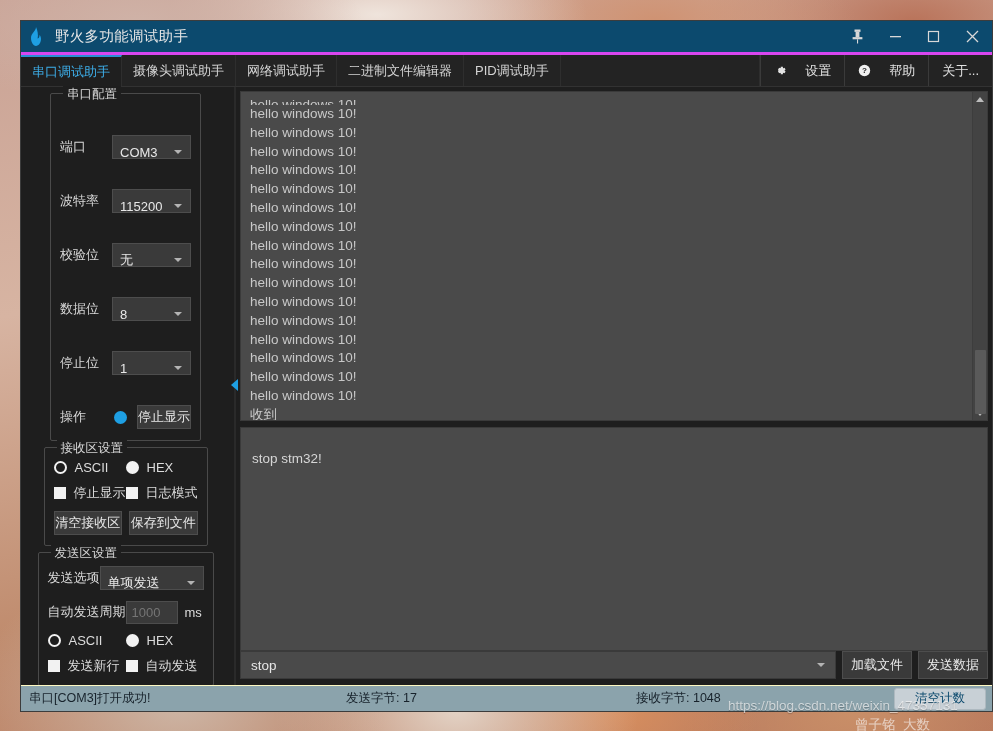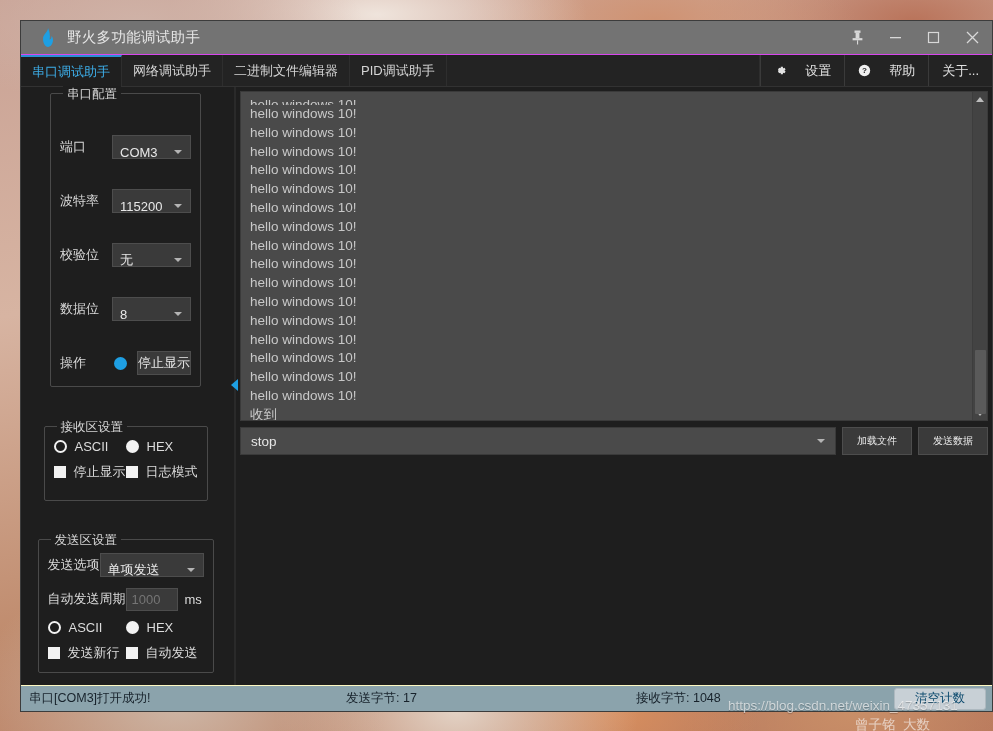--- a/index.html
+++ b/index.html
@@ -28,24 +28,24 @@
     left: 20px; top: 20px;
     width: 973px; height: 692px;
     background: #1e1e1e;
     border: 1px solid #3c3c3c;
     display: flex; flex-direction: column;
   }
 
   
   .titlebar {
     height: 34px; flex: 0 0 34px;
-    background: #737373;
+    background: #0c4a6e;
     display: flex; align-items: center;
-    padding-left: 16px;
-    border-bottom: 1px solid #d946ef;
+    padding-left: 4px;
+    border-bottom: 3px solid #d946ef;
   }
   .logo { width: 22px; height: 22px; display:flex; align-items:center; justify-content:center; }
   .title-text {
     color: #e6e6e6; font-size: 14.5px; margin-left: 8px;
     letter-spacing: 0.3px;
   }
   .tb-spacer { flex: 1; }
   .tb-btn {
     width: 38px; height: 34px;
     display: flex; align-items: center; justify-content: center;
@@ -285,21 +285,21 @@
     background: #4a4a4a;
     border: 1px solid #3a3a3a;
     color: #e6e6e6; font-size: 13.5px;
     display: flex; align-items: center;
     padding: 0 6px 0 10px;
   }
   .send-combo .sv { flex: 1; }
   .send-btn {
     width: 70px; flex: 0 0 70px;
     background: #3a3a3a; border: 1px solid #4d4d4d;
-    color: #eaeaea; font-size: 10px;
+    color: #eaeaea; font-size: 13px;
     display: flex; align-items: center; justify-content: center;
   }
 
   
   .rs-pad { padding: 4px 4px 6px 0px; display:flex; flex-direction:column; height:100%; min-height:0; }
 
   
   .statusbar {
     height: 26px; flex: 0 0 26px;
     background: #8ba3ac;
@@ -374,20 +374,21 @@
     </div>
     <div class="tb-btn close">
       <svg width="15" height="15" viewBox="0 0 15 15">
           <path d="M2 2 L13 13 M13 2 L2 13" stroke="#d8d8d8" stroke-width="1.3" fill="none"></path>
         </svg>
     </div>
   </div>
 
   <div class="tabbar">
     <div class="tab active">串口调试助手</div>
+    <div class="tab">摄像头调试助手</div>
     <div class="tab">网络调试助手</div>
     <div class="tab">二进制文件编辑器</div>
     <div class="tab">PID调试助手</div>
     <div class="tab-gap"></div>
     <div class="tab-right">
       <span>
         <svg width="13" height="13" viewBox="0 0 16 16">
           <path fill="#e2e2e2" d="M8 5.2a2.8 2.8 0 1 0 0 5.6 2.8 2.8 0 0 0 0-5.6zm0 4.2a1.4 1.4 0 1 1 0-2.8 1.4 1.4 0 0 1 0 2.8z"></path>
           <path fill="#e2e2e2" d="M14.3 9.1l-1.2-.7a5.2 5.2 0 0 0 0-.8l1.2-.7-1.4-2.4-1.2.7a5.2 5.2 0 0 0-.7-.4V3.4H8.3v1.4a5.2 5.2 0 0 0-.7.4l-1.2-.7-1.4 2.4 1.2.7a5.2 5.2 0 0 0 0 .8l-1.2.7 1.4 2.4 1.2-.7c.2.2.5.3.7.4v1.4h2.7v-1.4c.3-.1.5-.2.7-.4l1.2.7 1.4-2.4z"></path>
         </svg>
@@ -440,20 +441,27 @@
         </div>
 
         <div class="row">
           <div class="lbl">数据位</div>
           <div class="combo">
             <span class="cval">8</span>
             <span class="caret"></span>
           </div>
         </div>
 
+        <div class="row">
+          <div class="lbl">停止位</div>
+          <div class="combo">
+            <span class="cval">1</span>
+            <span class="caret"></span>
+          </div>
+        </div>
 
         <div class="row">
           <div class="lbl">操作</div>
           <div class="led"></div>
           <div class="btn op-btn">停止显示</div>
         </div>
       </div>
 
       <div class="lp-spacer"></div>
 
@@ -475,20 +483,24 @@
           <div class="opt">
             <span class="cbox"></span>
             <span>停止显示</span>
           </div>
           <div class="opt">
             <span class="cbox"></span>
             <span>日志模式</span>
           </div>
         </div>
 
+        <div class="btn-row">
+          <div class="btn">清空接收区</div>
+          <div class="btn">保存到文件</div>
+        </div>
       </div>
 
       <div class="lp-spacer"></div>
 
       <div class="groupbox" style="margin-bottom:12px;">
         <div class="gb-title">发送区设置</div>
 
         <div class="sr-row">
           <div class="sr-lbl">发送选项</div>
           <div class="combo sr-combo">
@@ -562,20 +574,21 @@
             </div>
             <div class="sb-arrow">
                 <div class="down"></div>
               </div>
           </div>
         </div>
 
         <div class="mid-gap"></div>
 
         <div class="send-wrap">
+          <div class="send-text">stop stm32!</div>
           <div class="send-bar">
             <div class="send-combo">
               <span class="sv">stop</span>
               <span class="caret"></span>
             </div>
             <div class="send-btn">加载文件</div>
             <div class="send-btn">发送数据</div>
           </div>
         </div>
 

